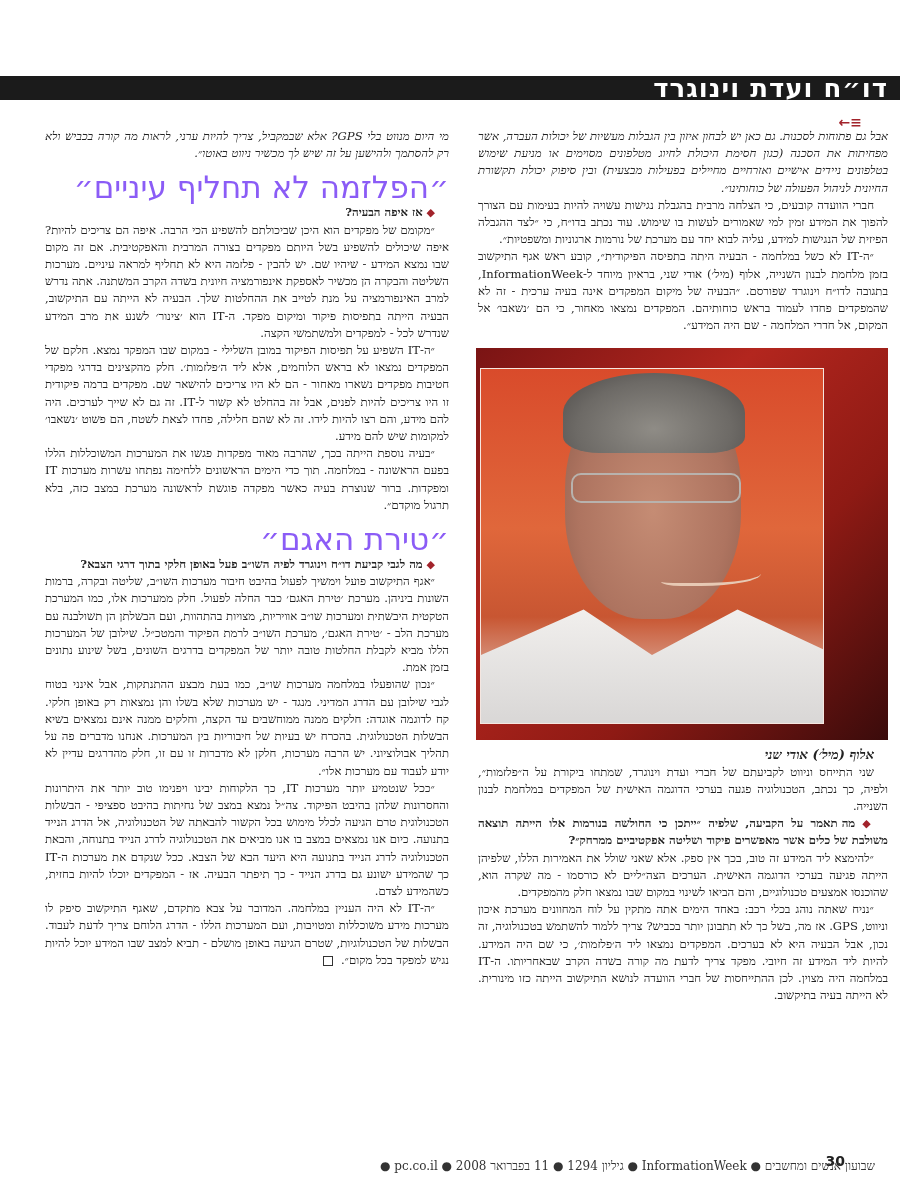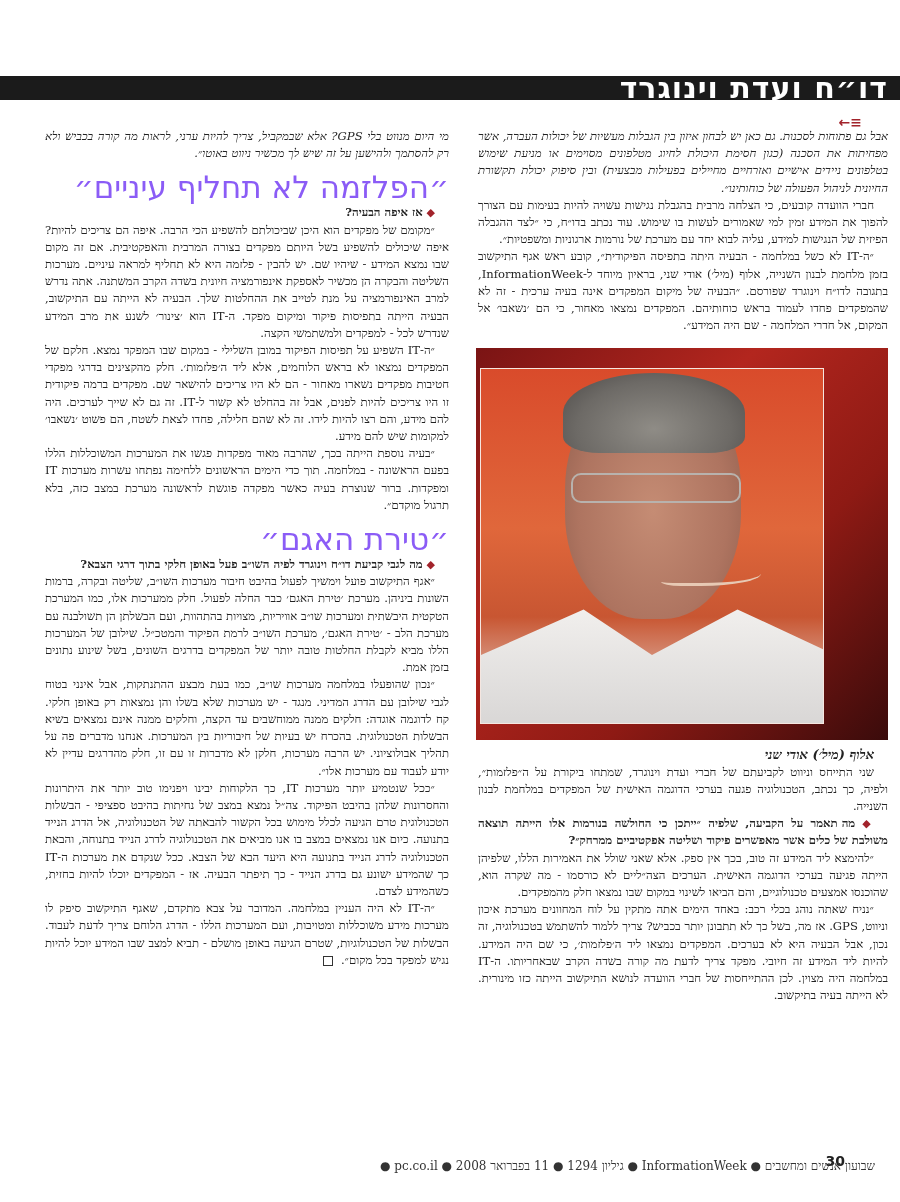--- a/index.html
+++ b/index.html
@@ -1,18 +1,18 @@
 <!DOCTYPE html>
 <html><head>
 <meta charset="utf-8">
 <style>
   html, body { margin:0; padding:0; background:#ffffff; }
   body { width:900px; height:1202px; position:relative; overflow:hidden; font-family:"DejaVu Serif", "Liberation Serif", serif; color:#222; }
   .header-bar { position:absolute; left:0; top:76px; width:900px; height:24px; background:#1b1b1b; }
-  .header-title { position:absolute; right:8px; top:76px; height:24px; line-height:24px; color:#fff; font-family:"DejaVu Sans", sans-serif; font-weight:bold; font-size:30px; letter-spacing:1px; direction:rtl; background:#1b1b1b; padding:0 4px; }
+  .header-title { position:absolute; right:8px; top:76px; height:24px; line-height:24px; color:#fff; font-family:"DejaVu Sans", sans-serif; font-weight:bold; font-size:26px; letter-spacing:1px; direction:rtl; background:#1b1b1b; padding:0 4px; }
   .header-arrow { position:absolute; right:38px; top:114px; color:#a2232b; font-size:14px; font-weight:bold; font-family:"DejaVu Sans", sans-serif; }
   .col { position:absolute; direction:rtl; text-align:justify; font-size:11.6px; line-height:17.2px; }
   .col-right { left:478px; width:410px; top:128px; }
   .col-left { left:45px; width:404px; top:128px; }
   .col p { margin:0; text-indent:14px; }
   .col p.noindent { text-indent:0;font-style:italic; }
   h2.sub { font-family:"DejaVu Sans", sans-serif; color:#8b5cf6; font-weight:normal; font-size:31px; margin:10px 0 2px 0; line-height:30px; }
   .q { font-weight:bold; margin:0; }
   .q .diamond { color:#a2232b; font-size:11px; }
   .photo { position:relative; width:412px; height:392px; margin:14px 0 6px 0; background:linear-gradient(135deg,#7a1414 0%,#b3261e 35%,#8e1a14 65%,#3a0b0b 100%); overflow:hidden; }

